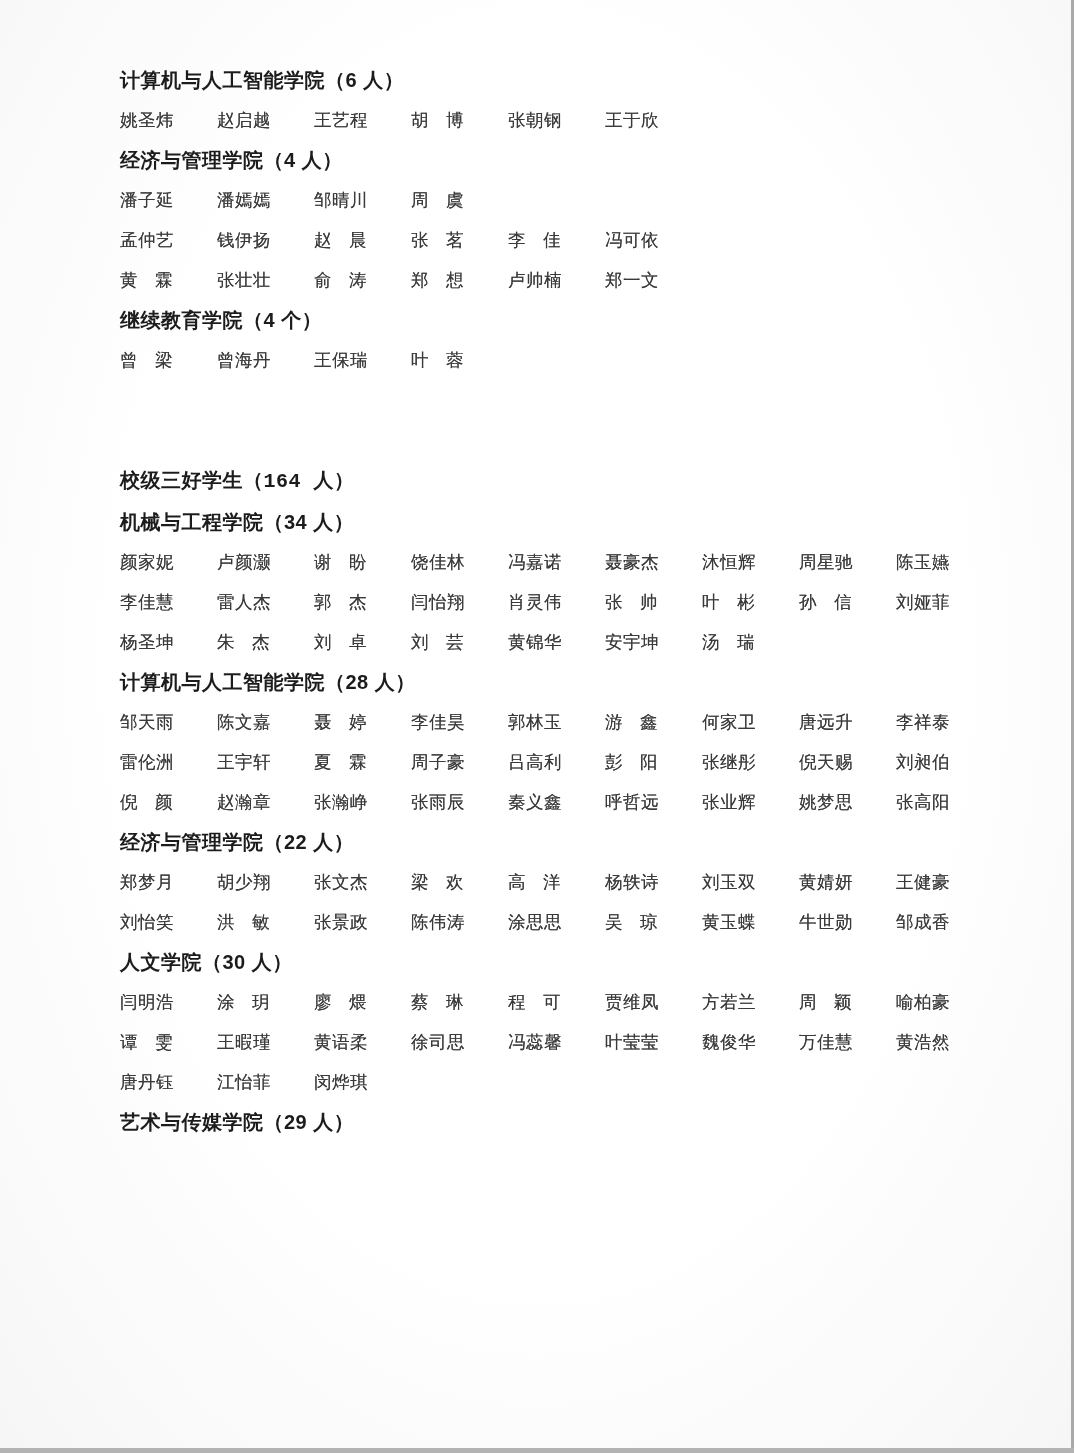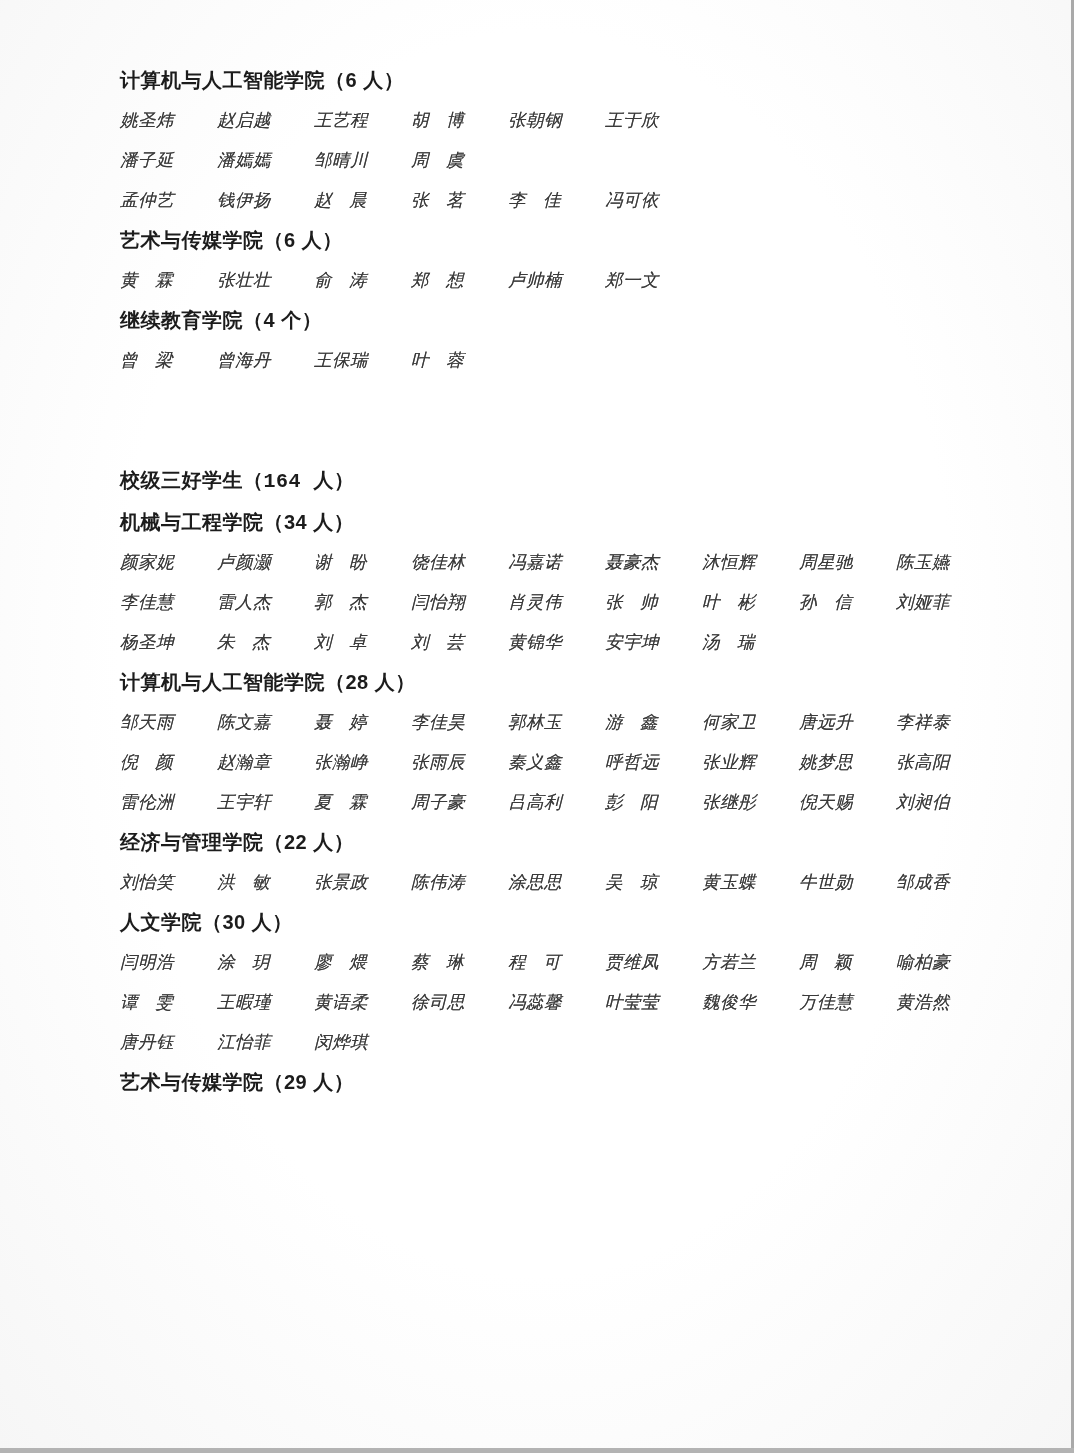--- a/index.html
+++ b/index.html
@@ -33,21 +33,20 @@
     white-space: nowrap;
   }
   .main-title.gap-before {
     margin-top: 82px;
     font-family: Liberation Mono, monospace;
   }
   .name-row {
     height: 40px;
     line-height: 40px;
     white-space: nowrap;
-    font-style: italic;
   }
   .student-name {
     display: inline-block;
     width: 97px;
     font-size: 17.5px;
     color: #3a3a3a;
     letter-spacing: 0.5px;
     word-spacing: 12px;
     white-space: pre;
     text-shadow: 0 0 0.6px #6a6a6a;
@@ -67,36 +66,37 @@
     background: #b3b3b3;
   }
 </style>
 </head>
 <body>
 
 <div class="page">
   <div id="content-root">
       <div class="group-header">计算机与人工智能学院（6 人）</div>
       <div class="name-row"><span class="student-name">姚圣炜</span><span class="student-name">赵启越</span><span class="student-name">王艺程</span><span class="student-name">胡 博</span><span class="student-name">张朝钢</span><span class="student-name">王于欣</span></div>
+      <div class="group-header">经济与管理学院（4 人）</div>
       <div class="name-row"><span class="student-name">潘子延</span><span class="student-name">潘嫣嫣</span><span class="student-name">邹晴川</span><span class="student-name">周 虞</span></div>
       <div class="name-row"><span class="student-name">孟仲艺</span><span class="student-name">钱伊扬</span><span class="student-name">赵 晨</span><span class="student-name">张 茗</span><span class="student-name">李 佳</span><span class="student-name">冯可依</span></div>
-      <div class="group-header">艺术与传媒学院（6 人）</div>
       <div class="name-row"><span class="student-name">黄 霖</span><span class="student-name">张壮壮</span><span class="student-name">俞 涛</span><span class="student-name">郑 想</span><span class="student-name">卢帅楠</span><span class="student-name">郑一文</span></div>
       <div class="group-header">继续教育学院（4 个）</div>
       <div class="name-row"><span class="student-name">曾 梁</span><span class="student-name">曾海丹</span><span class="student-name">王保瑞</span><span class="student-name">叶 蓉</span></div>
       <div class="main-title gap-before">校级三好学生（164 人）</div>
       <div class="group-header">机械与工程学院（34 人）</div>
       <div class="name-row"><span class="student-name">颜家妮</span><span class="student-name">卢颜灏</span><span class="student-name">谢 盼</span><span class="student-name">饶佳林</span><span class="student-name">冯嘉诺</span><span class="student-name">聂豪杰</span><span class="student-name">沐恒辉</span><span class="student-name">周星驰</span><span class="student-name">陈玉嬿</span></div>
       <div class="name-row"><span class="student-name">李佳慧</span><span class="student-name">雷人杰</span><span class="student-name">郭 杰</span><span class="student-name">闫怡翔</span><span class="student-name">肖灵伟</span><span class="student-name">张 帅</span><span class="student-name">叶 彬</span><span class="student-name">孙 信</span><span class="student-name">刘娅菲</span></div>
       <div class="name-row"><span class="student-name">杨圣坤</span><span class="student-name">朱 杰</span><span class="student-name">刘 卓</span><span class="student-name">刘 芸</span><span class="student-name">黄锦华</span><span class="student-name">安宇坤</span><span class="student-name">汤 瑞</span></div>
       <div class="group-header">计算机与人工智能学院（28 人）</div>
       <div class="name-row"><span class="student-name">邹天雨</span><span class="student-name">陈文嘉</span><span class="student-name">聂 婷</span><span class="student-name">李佳昊</span><span class="student-name">郭林玉</span><span class="student-name">游 鑫</span><span class="student-name">何家卫</span><span class="student-name">唐远升</span><span class="student-name">李祥泰</span></div>
+      <div class="name-row"><span class="student-name">雷伦洲</span><span class="student-name">王宇轩</span><span class="student-name">夏 霖</span><span class="student-name">周子豪</span><span class="student-name">吕高利</span><span class="student-name">彭 阳</span><span class="student-name">张继彤</span><span class="student-name">倪天赐</span><span class="student-name">刘昶伯</span></div>
       <div class="name-row"><span class="student-name">倪 颜</span><span class="student-name">赵瀚章</span><span class="student-name">张瀚峥</span><span class="student-name">张雨辰</span><span class="student-name">秦义鑫</span><span class="student-name">呼哲远</span><span class="student-name">张业辉</span><span class="student-name">姚梦思</span><span class="student-name">张高阳</span></div>
-      <div class="name-row"><span class="student-name">雷伦洲</span><span class="student-name">王宇轩</span><span class="student-name">夏 霖</span><span class="student-name">周子豪</span><span class="student-name">吕高利</span><span class="student-name">彭 阳</span><span class="student-name">张继彤</span><span class="student-name">倪天赐</span><span class="student-name">刘昶伯</span></div>
       <div class="group-header">经济与管理学院（22 人）</div>
+      <div class="name-row"><span class="student-name">郑梦月</span><span class="student-name">胡少翔</span><span class="student-name">张文杰</span><span class="student-name">梁 欢</span><span class="student-name">高 洋</span><span class="student-name">杨轶诗</span><span class="student-name">刘玉双</span><span class="student-name">黄婧妍</span><span class="student-name">王健豪</span></div>
       <div class="name-row"><span class="student-name">刘怡笑</span><span class="student-name">洪 敏</span><span class="student-name">张景政</span><span class="student-name">陈伟涛</span><span class="student-name">涂思思</span><span class="student-name">吴 琼</span><span class="student-name">黄玉蝶</span><span class="student-name">牛世勋</span><span class="student-name">邹成香</span></div>
       <div class="group-header">人文学院（30 人）</div>
       <div class="name-row"><span class="student-name">闫明浩</span><span class="student-name">涂 玥</span><span class="student-name">廖 煨</span><span class="student-name">蔡 琳</span><span class="student-name">程 可</span><span class="student-name">贾维凤</span><span class="student-name">方若兰</span><span class="student-name">周 颖</span><span class="student-name">喻柏豪</span></div>
       <div class="name-row"><span class="student-name">谭 雯</span><span class="student-name">王暇瑾</span><span class="student-name">黄语柔</span><span class="student-name">徐司思</span><span class="student-name">冯蕊馨</span><span class="student-name">叶莹莹</span><span class="student-name">魏俊华</span><span class="student-name">万佳慧</span><span class="student-name">黄浩然</span></div>
       <div class="name-row"><span class="student-name">唐丹钰</span><span class="student-name">江怡菲</span><span class="student-name">闵烨琪</span></div>
       <div class="group-header">艺术与传媒学院（29 人）</div>
     </div>
 </div>
 
 <div class="photo-edge-right"></div>

